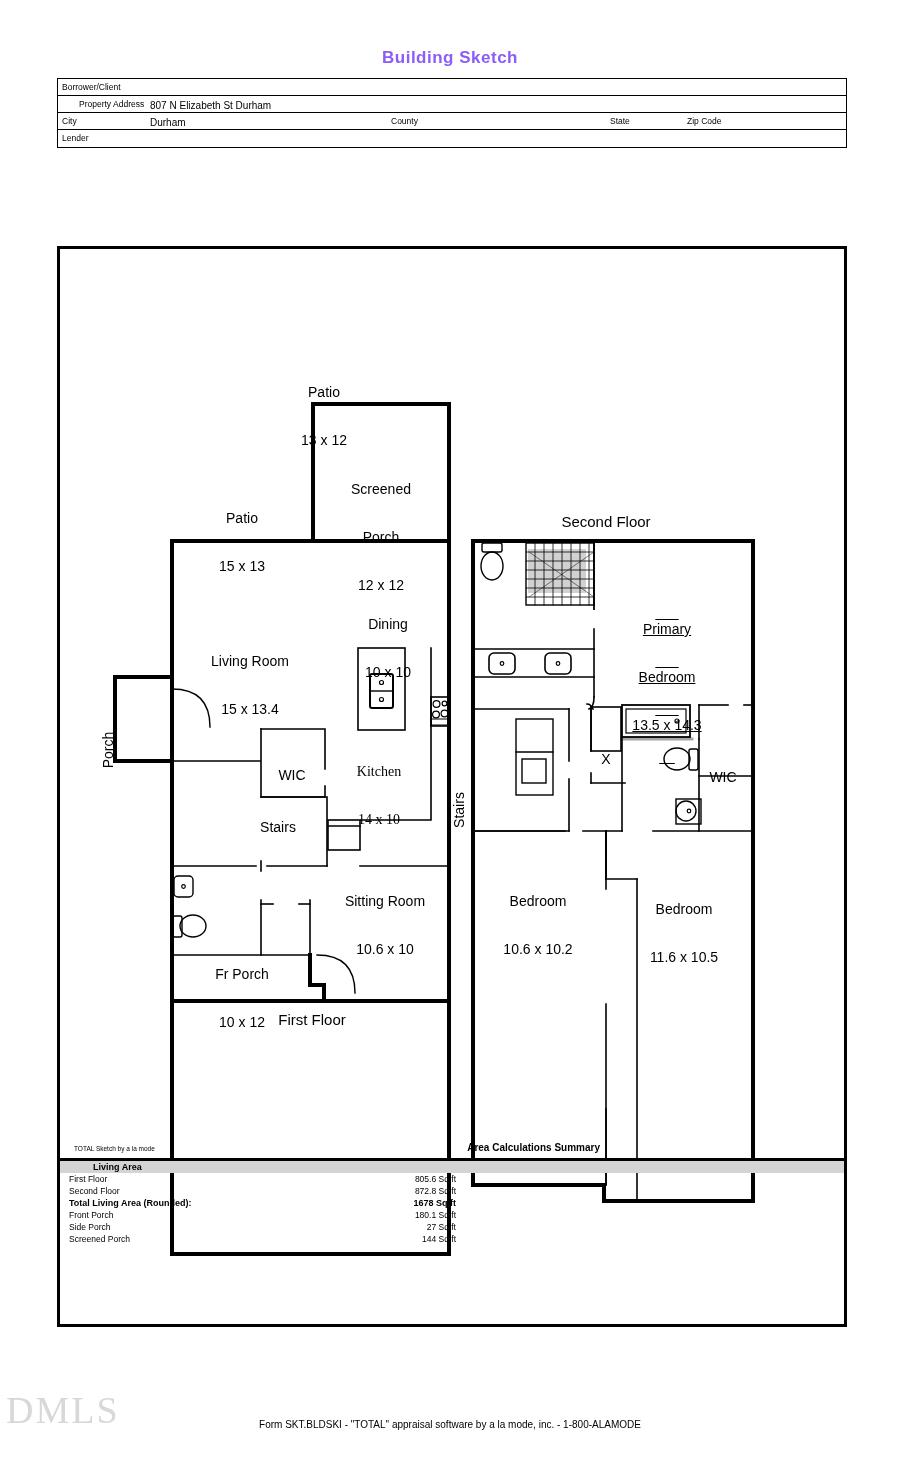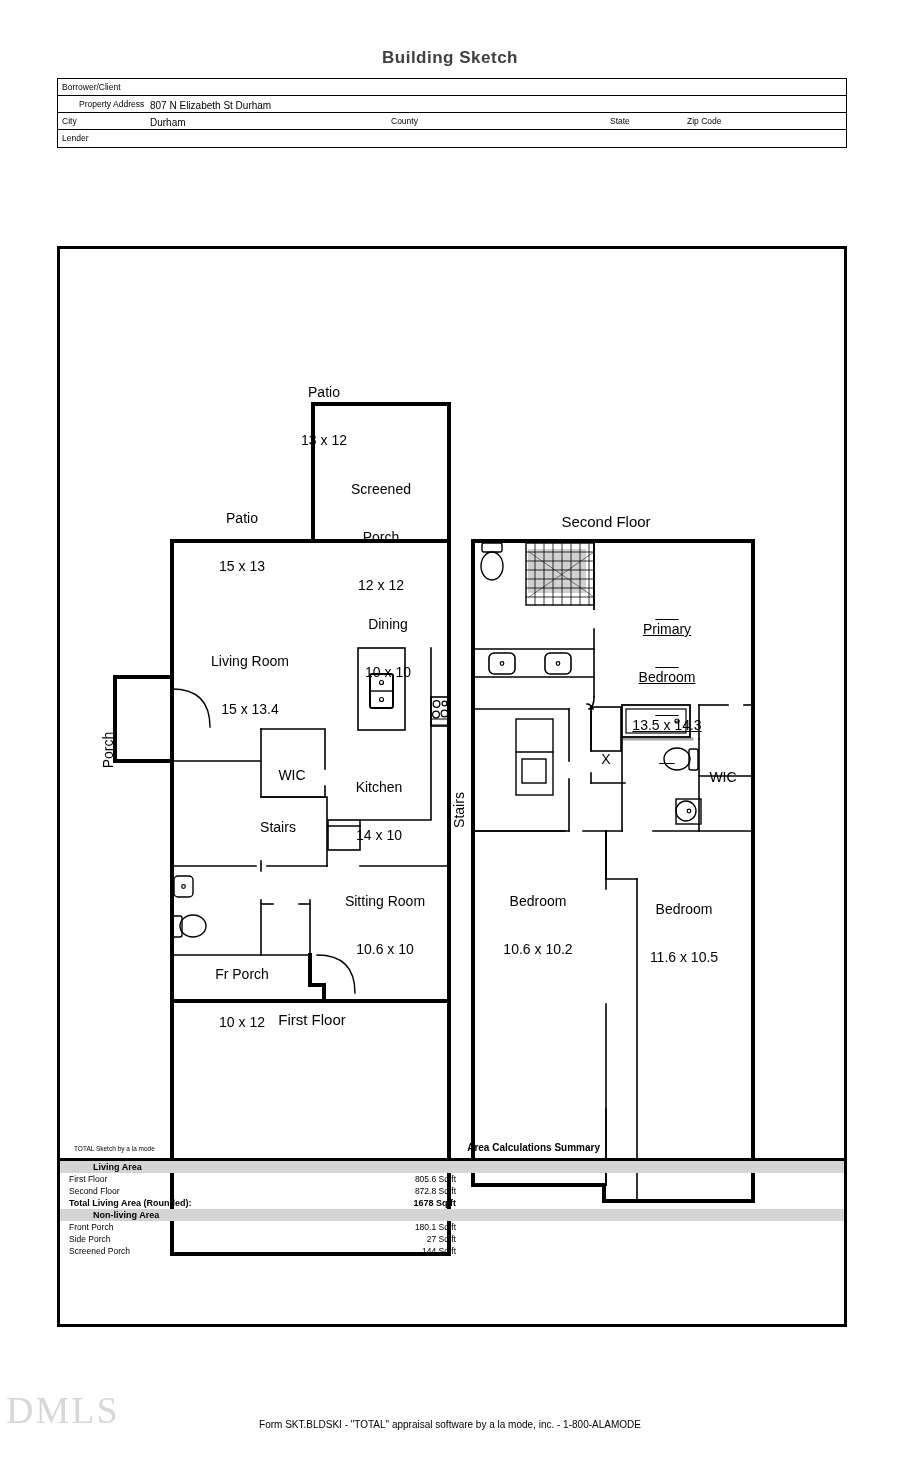--- a/index.html
+++ b/index.html
@@ -18,21 +18,21 @@
 
   
   #doc-title {
     position: absolute;
     left: 0; top: 48px;
     width: 900px;
     text-align: center;
     font-size: 17px;
     font-weight: bold;
     letter-spacing: 0.5px;
-    color: #404040;
+    color: #8b5cf6;
   }
 
   
   #info-table {
     position: absolute;
     left: 57px; top: 78px;
     width: 790px;
     border: 1px solid #000;
     border-collapse: collapse;
   }
@@ -441,21 +441,21 @@
     <div class="rlabel" style="left:190px; top:372px;">
       <span class="n">Living Room</span>
       <span class="d">15 x 13.4</span>
     </div>
 
     <div class="rlabel" style="left:328px; top:335px;">
       <span class="n">Dining</span>
       <span class="d">10 x 10</span>
     </div>
 
-    <div class="rlabel" style="left:319px; top:498px;">
+    <div class="rlabel" style="left:319px; top:483px;font-family:Liberation Serif, serif;">
       <span class="n">Kitchen</span>
       <span class="d">14 x 10</span>
     </div>
 
     <div class="rlabel" style="left:325px; top:612px;">
       <span class="n">Sitting Room</span>
       <span class="d">10.6 x 10</span>
     </div>
 
     <div class="rlabel" style="left:182px; top:685px;">
@@ -522,23 +522,20 @@
       </div>
       <div class="calc-row">
         <span class="c-lbl">Second Floor</span>
         <span class="c-val">872.8 Sq ft</span>
       </div>
       <div class="calc-row total">
         <span class="c-lbl">Total Living Area (Rounded):</span>
         <span class="c-val">1678 Sq ft</span>
       </div>
 
-      <div class="calc-section">
-        <span>Non-living Area</span>
-      </div>
       <div class="calc-row">
         <span class="c-lbl">Front Porch</span>
         <span class="c-val">180.1 Sq ft</span>
       </div>
       <div class="calc-row">
         <span class="c-lbl">Side Porch</span>
         <span class="c-val">27 Sq ft</span>
       </div>
       <div class="calc-row">
         <span class="c-lbl">Screened Porch</span>

